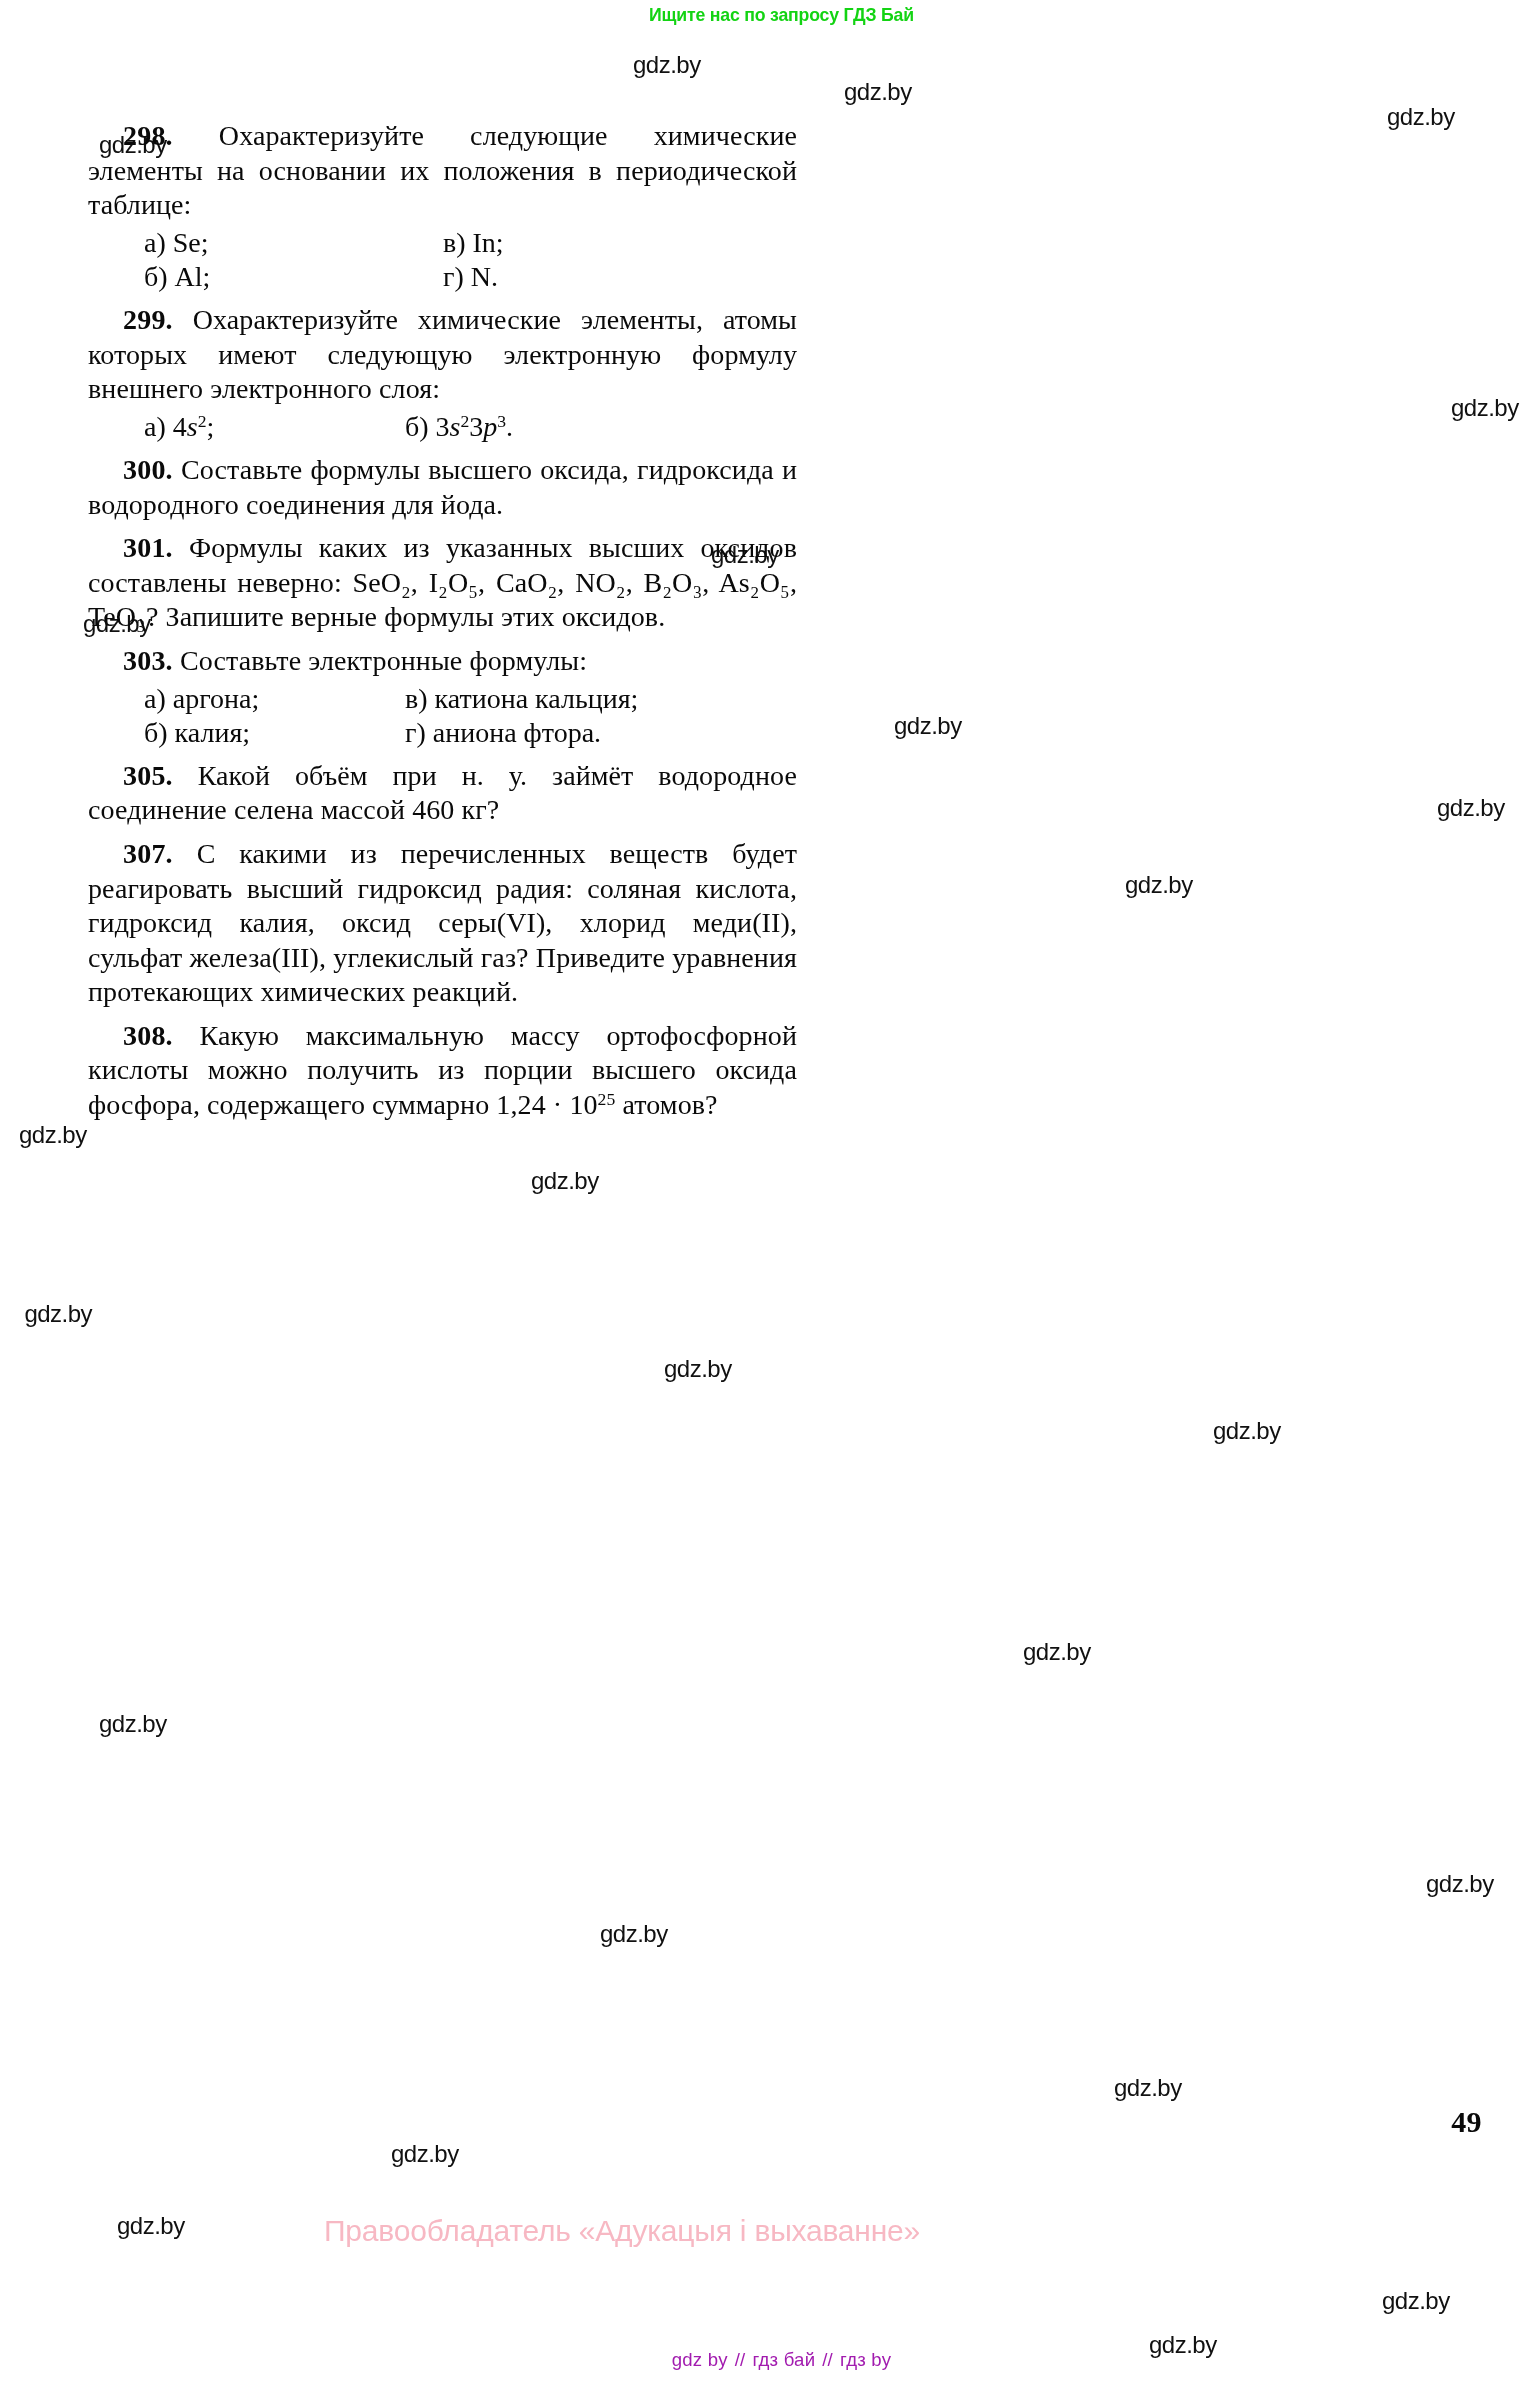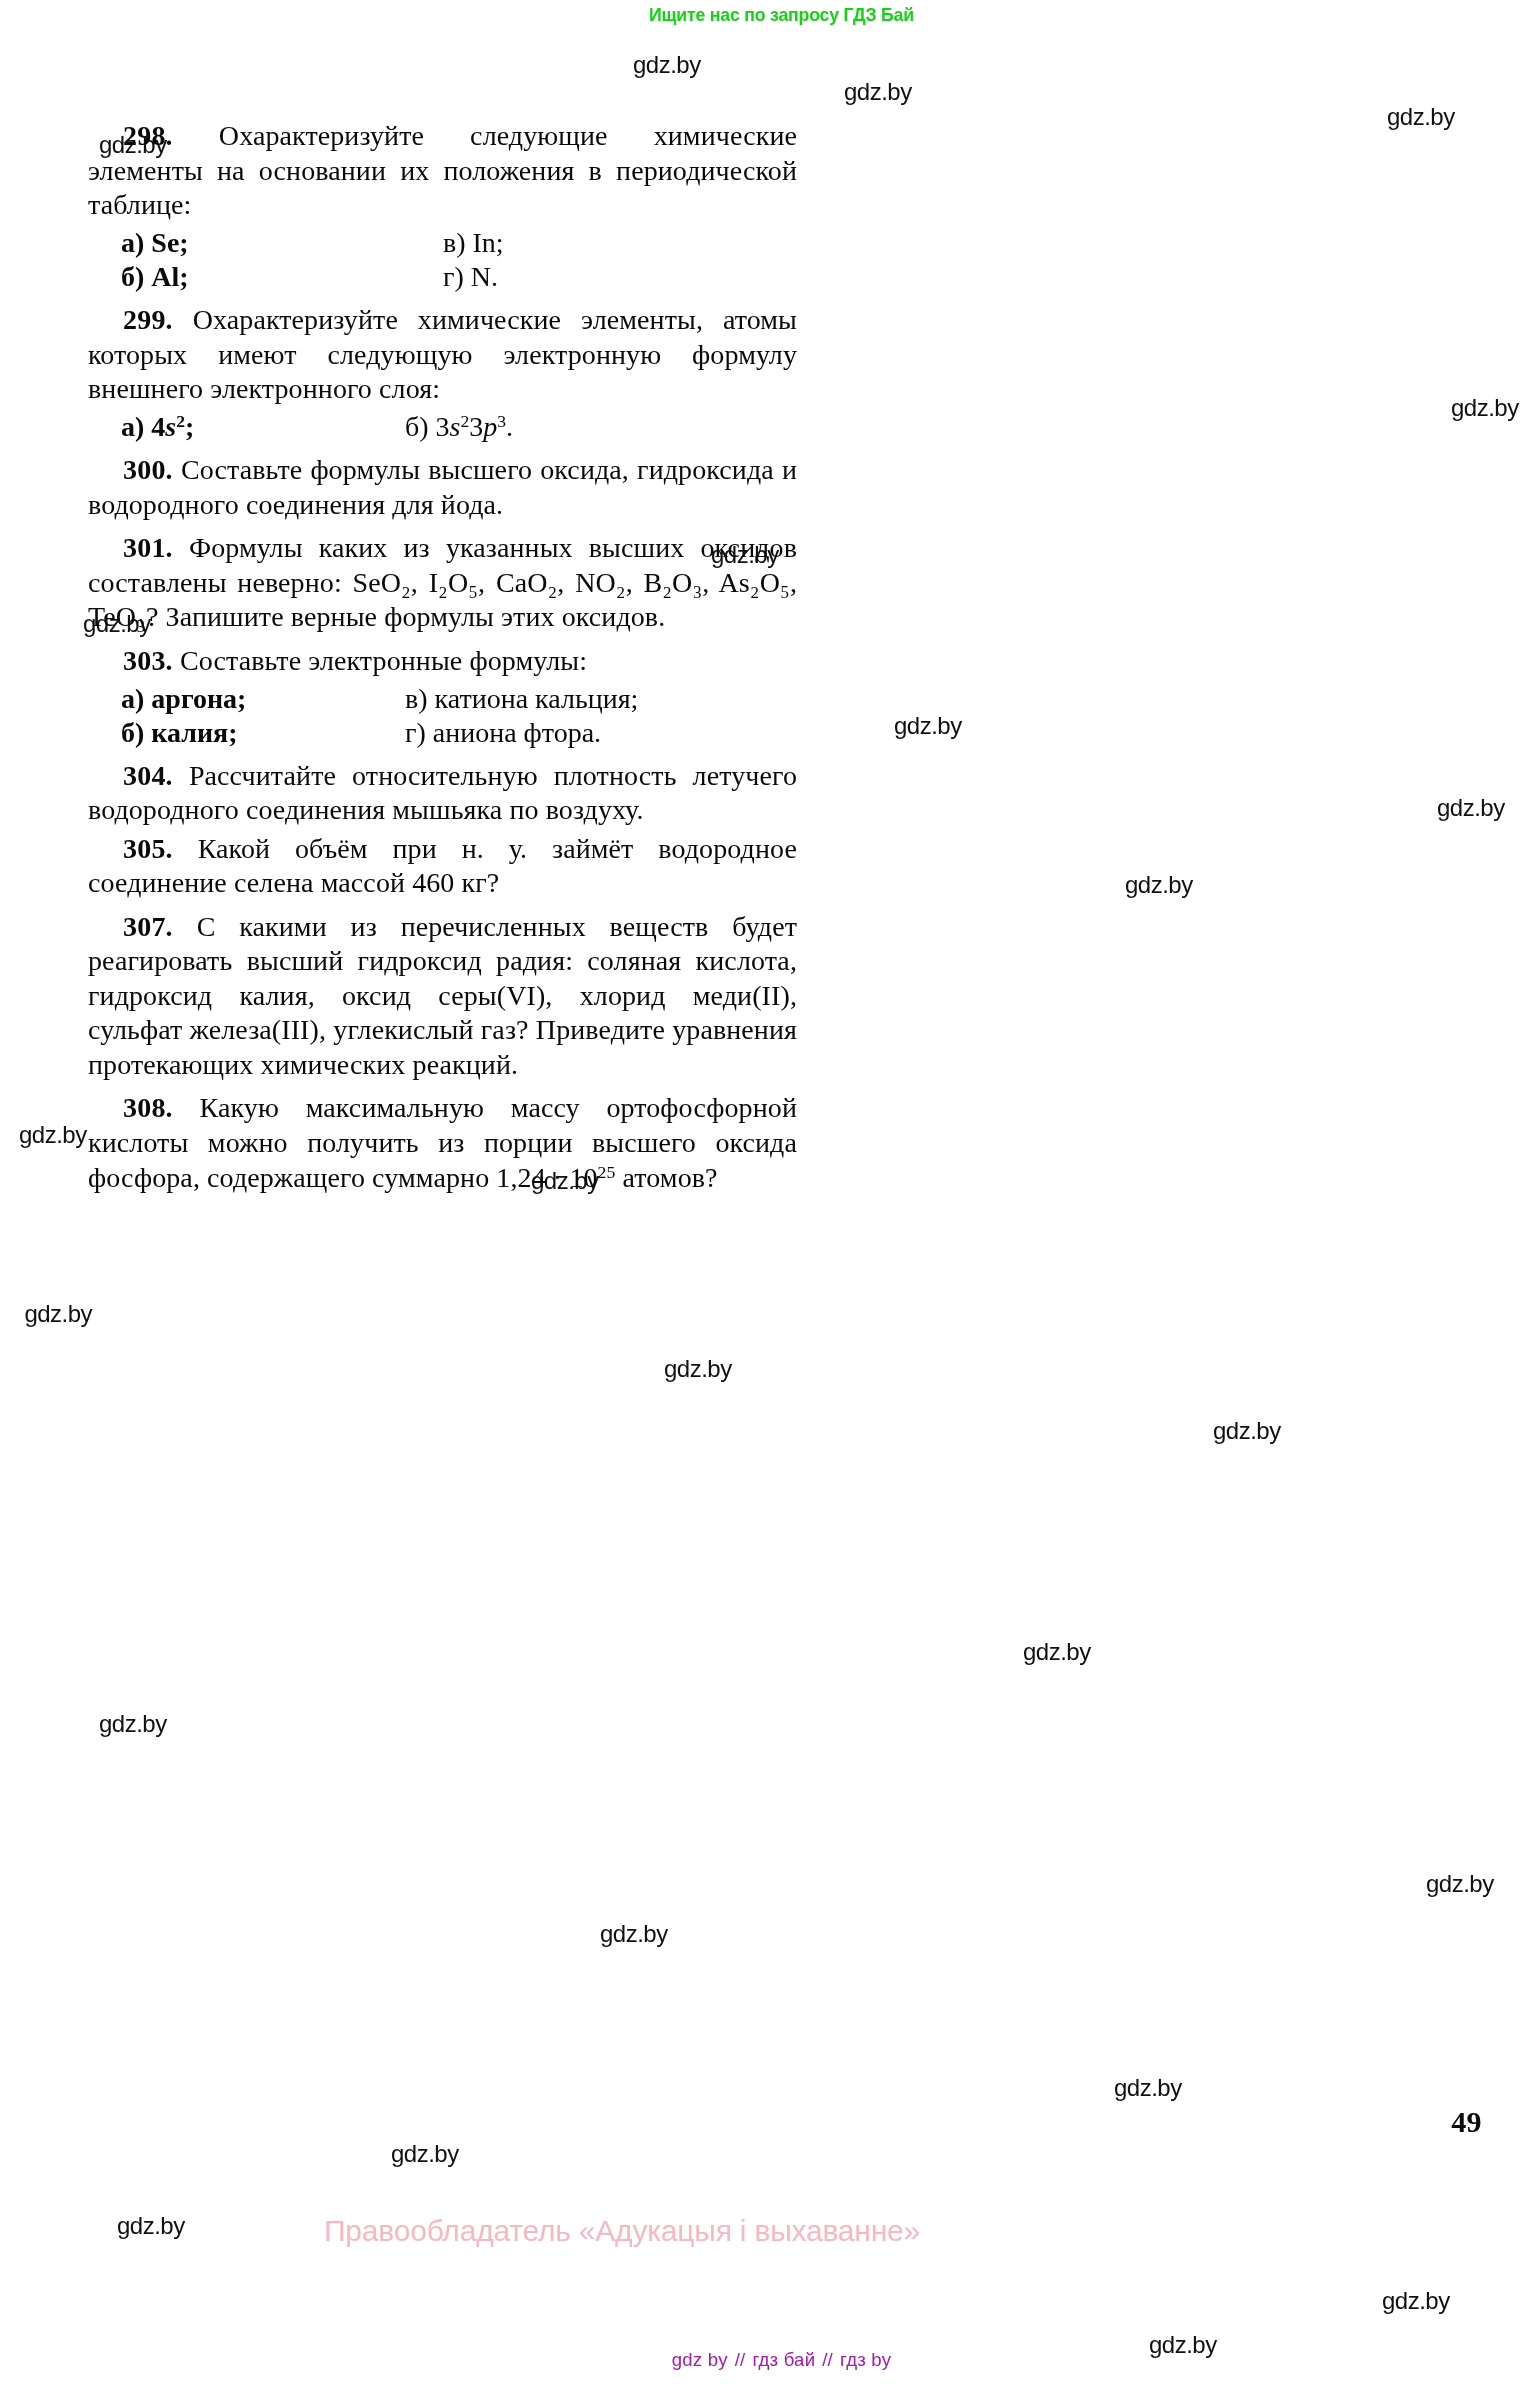--- a/index.html
+++ b/index.html
@@ -66,21 +66,21 @@
   .ex .lead { display: inline-block; width: 35px; }
 
   
   .opts {
     display: block;
     font-size: 28px;
     line-height: 1.235;
     margin: 0 0 8.9px 0;
   }
   .opts .row { display: block; position: relative; height: 34px; }
-  .opts .c1 { position: absolute; left: 33px; font-weight: bold; }
+  .opts .c1 { position: absolute; left: 56px; }
   .opts .c2 { position: absolute; left: 355px; }
   .opts.narrow .c2 { position: absolute; left: 317px; }
   sup { font-size: 0.63em; vertical-align: 0.52em; line-height: 0; }
   .ital { font-style: italic; }
 
   
   .pageno {
     position: absolute;
     right: 69px;
     top: 2105px;
@@ -185,21 +185,20 @@
       <span class="row">
           <span class="c1">а) аргона;</span>
           <span class="c2">в) катиона кальция;</span>
         </span>
       <span class="row">
           <span class="c1">б) калия;</span>
           <span class="c2">г) аниона фтора.</span>
         </span>
     </div>
 
-    <p class="ex tight"><span class="lead"></span><span class="num">304.</span> <span>Рассчитайте относительную плотность летучего водородного соединения мышьяка по воздуху.</span></p>
 
     <p class="ex"><span class="lead"></span><span class="num">305.</span> <span>Какой объём при н. у. займёт водородное соединение селена массой 460 кг?</span></p>
 
 
     <p class="ex"><span class="lead"></span><span class="num">307.</span> <span>С какими из перечисленных веществ будет реагировать высший гидроксид радия: соляная кислота, гидроксид калия, оксид серы(VI), хлорид меди(II), сульфат железа(III), углекислый газ? Приведите уравнения протекающих химических реакций.</span></p>
 
     <p class="ex"><span class="lead"></span><span class="num">308.</span> <span>Какую максимальную массу ортофосфорной кислоты можно получить из порции высшего оксида фосфора, содержащего суммарно 1,24 · 10</span><sup>25</sup><span> атомов?</span></p>
 
   </div>
 

